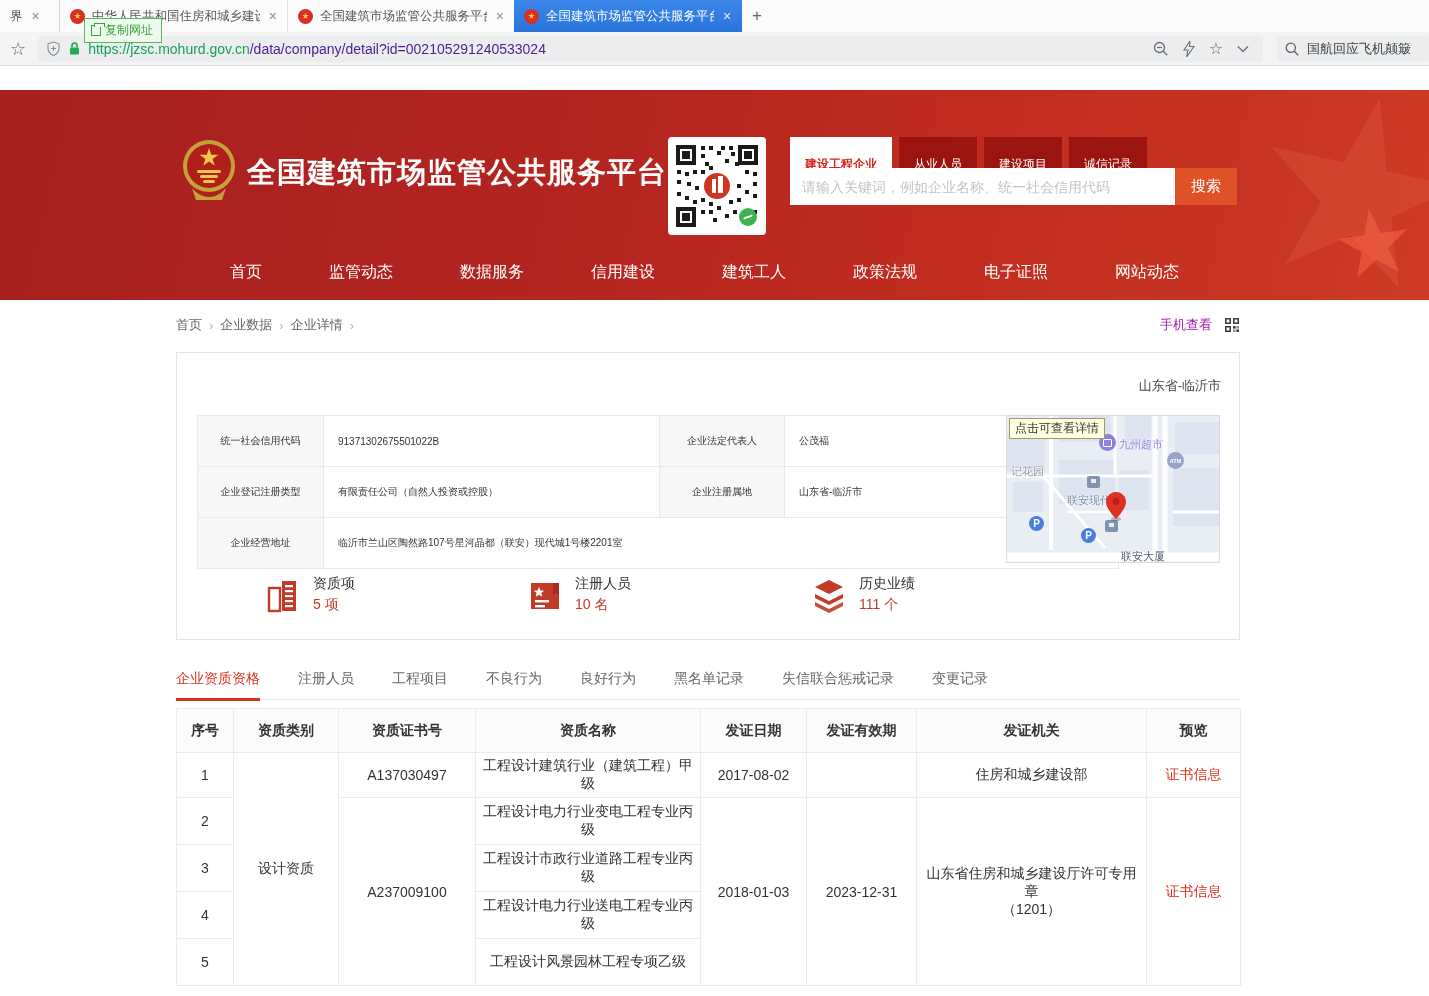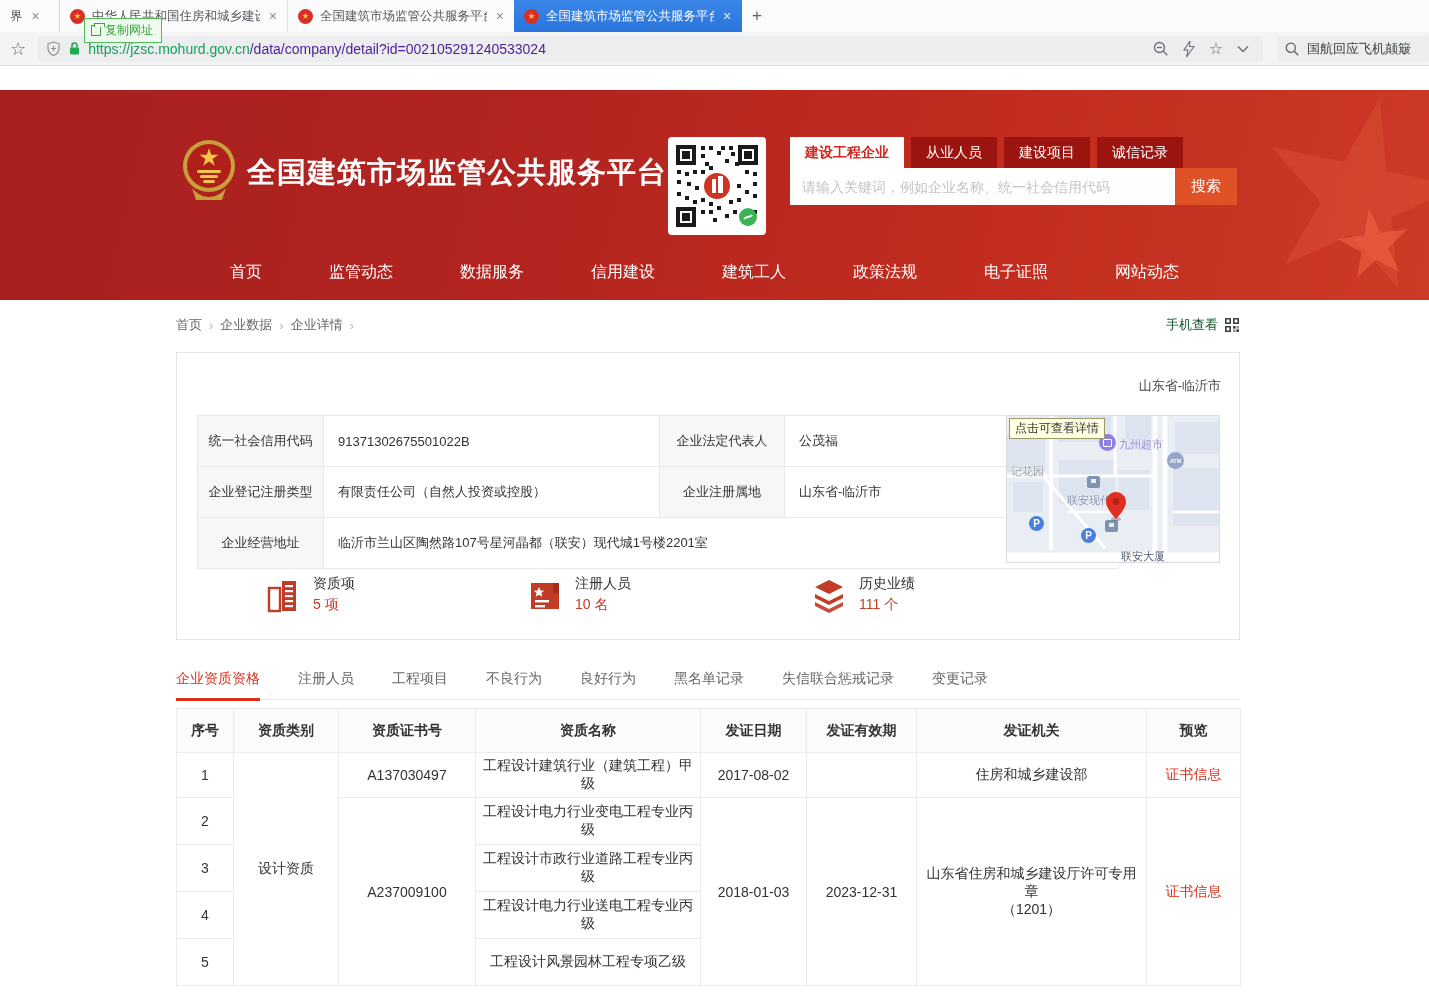--- a/index.html
+++ b/index.html
@@ -39,40 +39,40 @@
   .banner .star-sm { position:absolute; right:18px; top:118px; width:74px; height:74px; background:rgba(255,110,75,0.45); clip-path:polygon(50% 0%,61% 35%,98% 35%,68% 57%,79% 91%,50% 70%,21% 91%,32% 57%,2% 35%,39% 35%); transform:rotate(-8deg); }
   .emblem { position:absolute; left:180px; top:48px; }
   .brandtxt { position:absolute; left:247px; top:55px; color:#fff; }
   .brandtxt .row1 { display:flex; align-items:baseline; gap:22px; font-weight:bold; }
   .brandtxt .ministry { font-size:15px; }
   .brandtxt .siteurl { font-size:13.5px; }
   .brandtxt .bigtitle { font-size:29px; font-weight:bold; margin-top:8px; letter-spacing:1px; }
   .qrcard { position:absolute; left:668px; top:47px; width:98px; height:98px; background:#fff; border-radius:4px; display:flex; align-items:center; justify-content:center; }
   .smodule { position:absolute; left:790px; top:47px; width:447px; }
   .stabs { display:flex; gap:7px; }
-  .stab { height:31px; line-height:31px; padding:0 15px; font-size:14px; color:#fff; background:#9c1410; cursor:pointer; }
+  .stab { height:31px; line-height:31px; padding:12px 15px; font-size:12px; color:#fff; background:#9c1410; cursor:pointer; }
   .stab.on { background:#fff; color:#d0261c; font-weight:bold; }
   .srow { display:flex; height:37px; }
   .srow input { flex:1; border:none; outline:none; background:#fff; padding:0 12px; font-size:14px; color:#333; font-family:inherit; }
   .srow input::placeholder { color:#c4c4c4; }
   .srow button { width:62px; border:none; background:#df5127; color:#fff; font-size:15px; cursor:pointer; font-family:inherit; }
   .mainnav { position:absolute; left:230px; right:250px; bottom:0; height:55px; display:flex; justify-content:space-between; align-items:center; }
   .mainnav a { color:#fff; font-size:16px; text-decoration:none; cursor:pointer; }
 
   
   .crumbrow { position:absolute; top:313px; left:176px; width:1064px; height:24px; display:flex; align-items:center; font-size:13px; color:#666; }
   .crumbrow .sep { margin:0 7px; color:#b5b5b5; }
   .crumbrow .bc { cursor:pointer; }
-  .mview { margin-left:auto; display:flex; align-items:center; gap:6px; color:#14532d; cursor:pointer;justify-content:space-between; }
+  .mview { margin-left:auto; display:flex; align-items:center; gap:12px; color:#a21caf; cursor:pointer;justify-content:space-between; }
 
   
   .card { position:absolute; top:352px; left:176px; width:1064px; height:288px; border:1px solid #e4e4e4; background:#fff; }
   .cname { position:absolute; left:21px; top:16px; font-size:21px; font-weight:bold; color:#2b2b2b; }
   .cregion { position:absolute; right:18px; top:24px; font-size:13px; color:#444; }
-  .itable { position:absolute; left:20px; top:62px; width:922px; border-collapse:collapse; table-layout:fixed; font-size:13px; color:#333; }
+  .itable { position:absolute; left:20px; top:62px; width:922px; border-collapse:collapse; table-layout:fixed; font-size:10px; color:#333; }
   .itable td { border:1px solid #e9e9e9; }
   .itable .lab { background:#f7f7f7; text-align:center; width:126px; }
   .itable .lab2 { background:#f7f7f7; text-align:center; width:125px; }
   .itable .val { padding:0 14px; }
   .itable tr { height:51px; }
   .stats { position:absolute; left:20px; top:222px; width:789px; display:flex; }
   .stat { display:flex; align-items:flex-end; gap:12px; }
   .stat:nth-child(1){ margin-left:68px; } .stat:nth-child(2){ margin-left:172px; } .stat:nth-child(3){ margin-left:180px; }
   .stat .txt { display:flex; flex-direction:column; gap:3px; font-size:14px; }
   .stat .sl { color:#333; }

